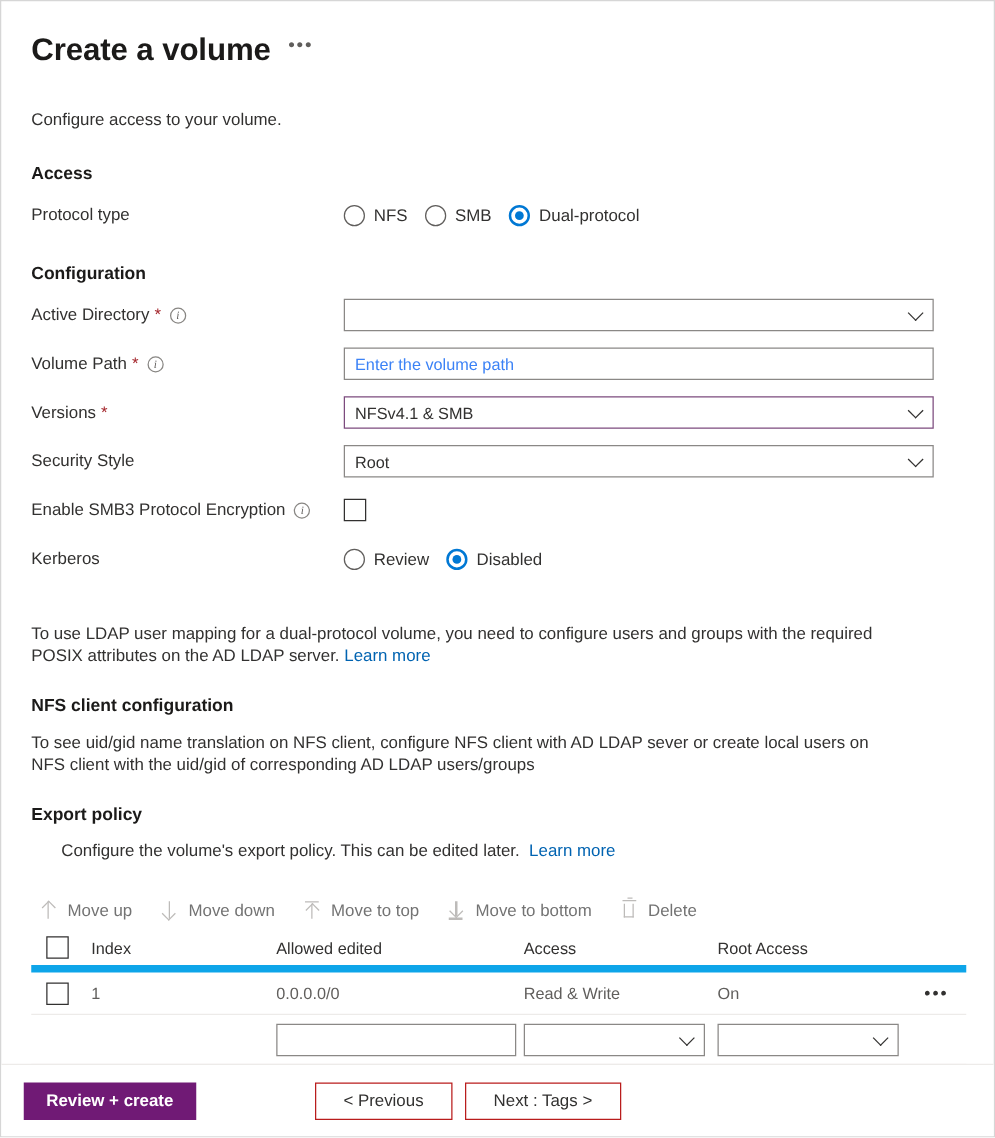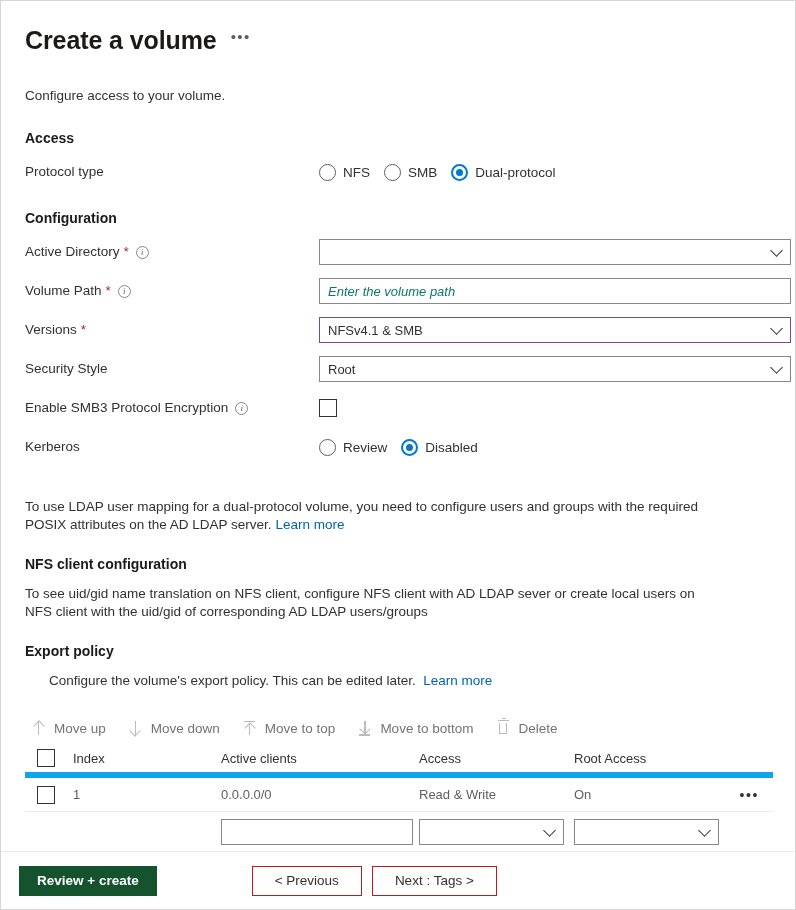--- a/index.html
+++ b/index.html
@@ -64,21 +64,20 @@
     margin-top: 25px;
     margin-bottom: 0;
   }
 
   
   .form-row {
     display: flex;
     align-items: center;
     margin-top: 13px;
     min-height: 26px;
-    gap: 44px;
   }
   .form-label {
     width: 250px;
     flex: 0 0 250px;
     font-size: 13.5px;
     color: #323130;
     display: flex;
     align-items: center;
     line-height: 18px;
   }
@@ -114,21 +113,21 @@
     border: 1px solid #8a8886;
     background: #fff;
     display: flex;
     align-items: center;
     font-size: 13px;
     color: #323130;
     padding: 0 8px;
     cursor: pointer;
   }
   .fld.invalid { border-color: #7c4b7e; }
-  .fld .ph { color: #0f766e; font-style: italic; }
+  .fld .ph { color: #3b82f6; }
   .chev {
     position: absolute;
     right: 9px;
     top: 50%;
     width: 9px; height: 9px;
     margin-top: -6px;
     border-right: 1.4px solid #323130;
     border-bottom: 1.4px solid #323130;
     transform: rotate(45deg);
   }
@@ -323,21 +322,21 @@
     position: absolute;
     left: 0; right: 0; bottom: 0;
     height: 58px;
     border-top: 1px solid #edebe9;
     background: #fff;
     display: flex;
     align-items: center;
     padding-left: 18px;
   }
   .btn-primary {
-    background: #14532d;
+    background: #701a75;
     color: #fff;
     font-size: 13.5px;
     font-weight: 600;
     border: none;
     height: 30px;
     padding: 0 18px;
     cursor: pointer;
     font-family: "Liberation Sans", sans-serif;
   }
   .btn-default {
@@ -521,21 +520,21 @@
         <span>Delete</span>
       </div>
     </div>
 
     <div class="tbl">
       <div class="tbl-head">
         <div class="c-check">
           <div class="chkbox"></div>
         </div>
         <div class="c-index th">Index</div>
-        <div class="c-clients th">Active clients</div>
+        <div class="c-clients th">Allowed edited</div>
         <div class="c-access th">Access</div>
         <div class="c-root th">Root Access</div>
         <div class="c-more"></div>
       </div>
 
       <div class="tbl-row">
         <div class="c-check">
           <div class="chkbox"></div>
         </div>
         <div class="c-index td">1</div>

